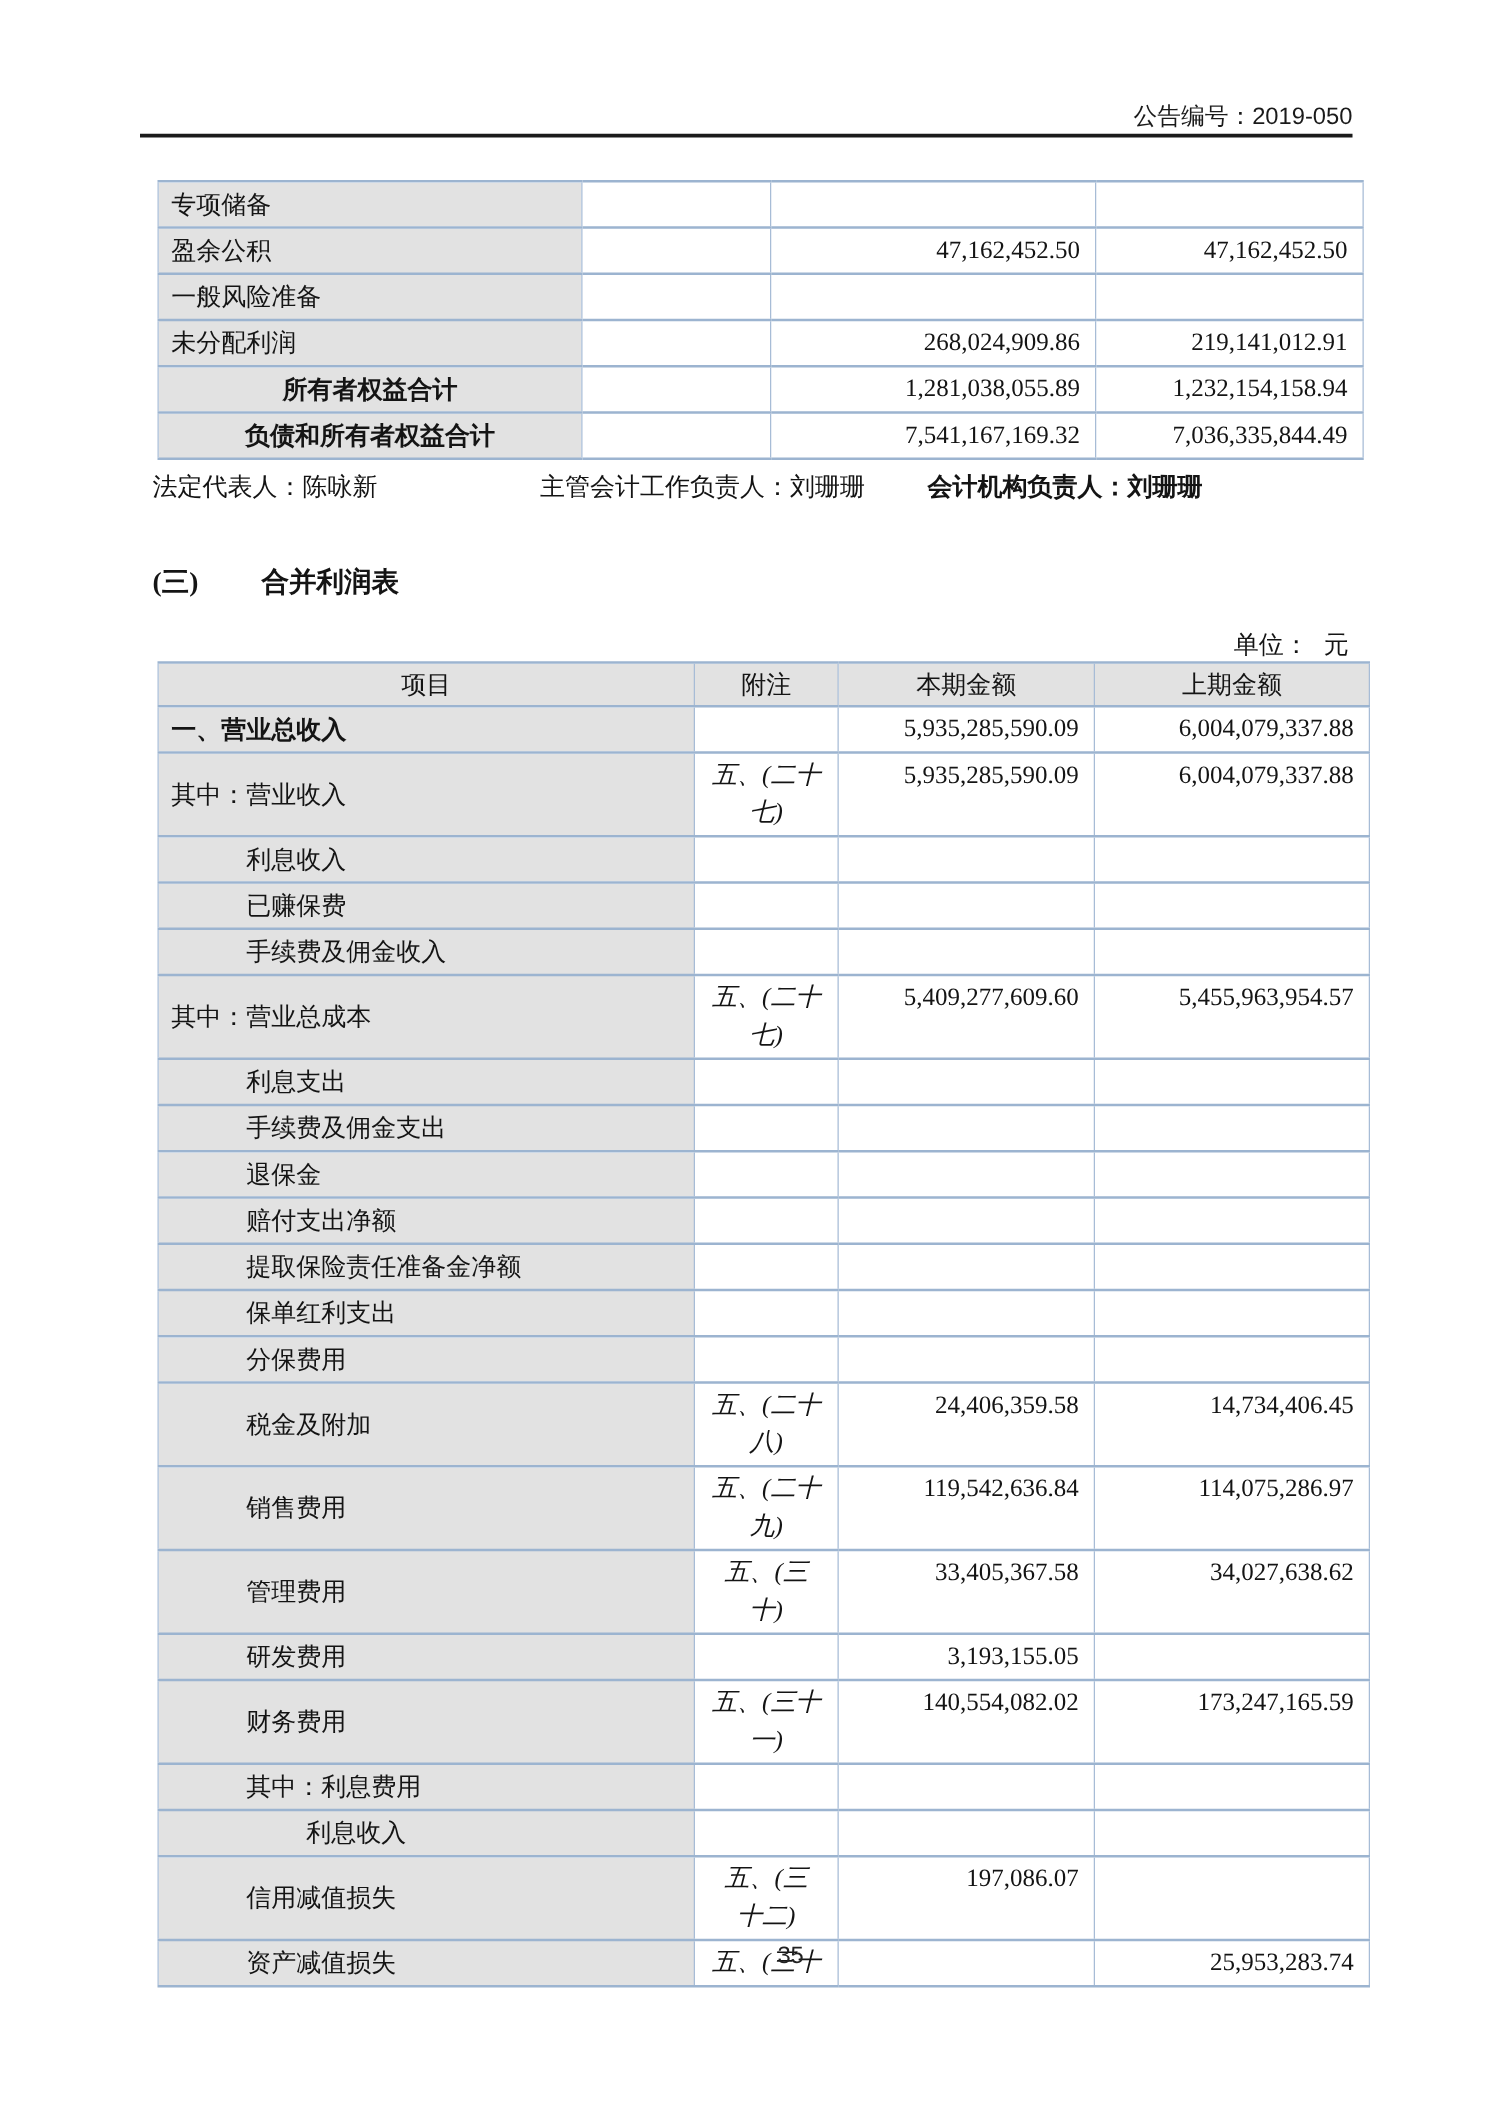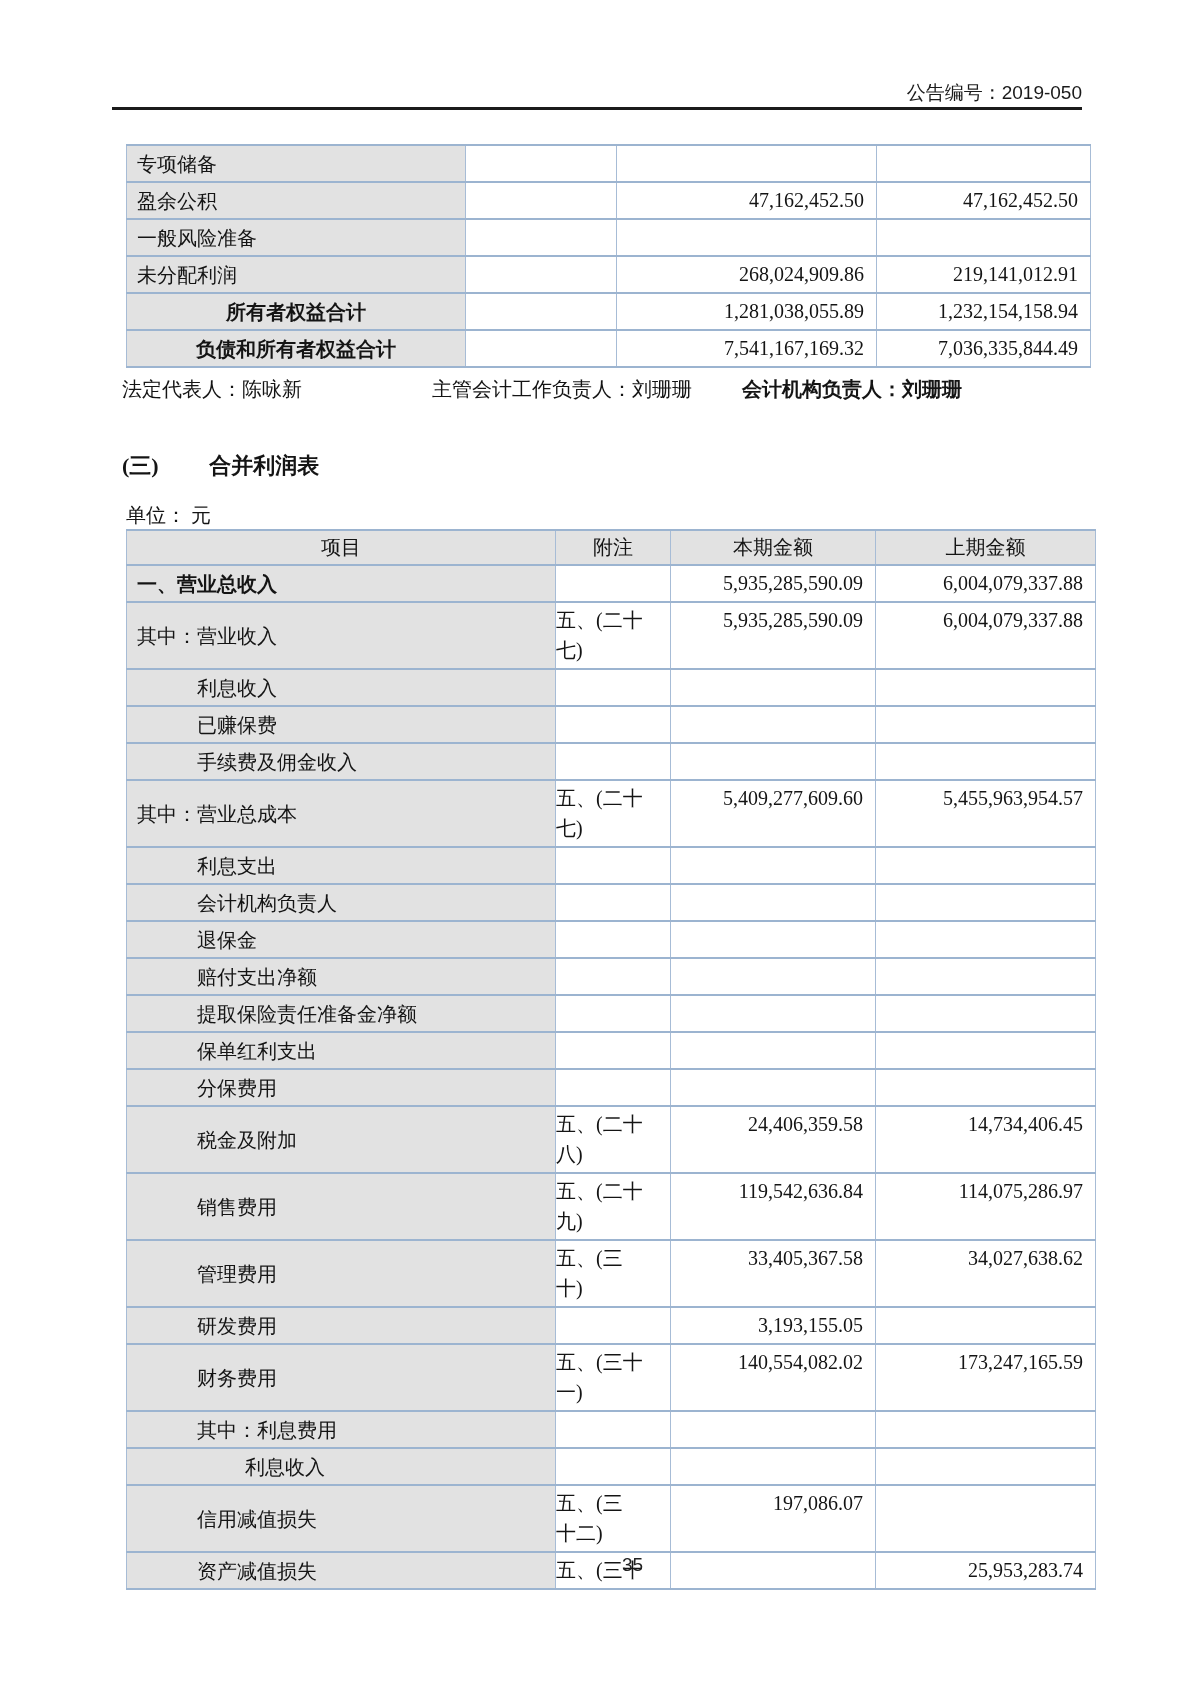--- a/index.html
+++ b/index.html
@@ -27,40 +27,41 @@
   }
   tr.r1 td{height:33px;}
   tr.tall td{height:63px;}
   .c-label{background:#e2e2e2;vertical-align:middle;text-align:left;line-height:22px;}
   .ind0{padding-left:10px;}
   .ind1{padding-left:70px;}
   .ind2{padding-left:118px;}
   .c-label.center{text-align:center;padding-left:0;}
   .bold{font-weight:bold;}
   .c-note{
-    vertical-align:top;line-height:30px;padding-top:2px;
+    text-align:center;vertical-align:top;line-height:30px;padding-top:2px;
     white-space:pre-line;
+    font-style:italic;
   }
   .c-current,.c-previous{
     text-align:right;vertical-align:top;line-height:30px;
     padding:2px 12px 0 0;
     margin-left:32px;
   }
   thead th{background:#e2e2e2;font-weight:normal;text-align:center;vertical-align:middle;height:33px;}
 
   
   .equity-table-wrap{left:126px;top:144px;}
   .signature-row{left:122px;top:376px;width:970px;height:26px;font-size:20px;}
   .sig-1{position:absolute;left:0;}
   .sig-2{position:absolute;left:310px;}
   .sig-3{position:absolute;left:620px;font-weight:bold;}
   .section-heading{left:122px;top:451px;font-size:22px;font-weight:bold;}
   .section-heading .sec-no{display:inline-block;}
   .section-heading .sec-title{display:inline-block;margin-left:45px;}
-  .unit-line{left:126px;top:502px;width:953px;text-align:left;padding-right:16px;font-size:20px;}
+  .unit-line{left:126px;top:502px;width:953px;text-align:right;padding-right:16px;font-size:20px;font-family:Liberation Mono, monospace;}
   .income-table-wrap{left:126px;top:529px;}
   .page-number{
     left:126px;top:1554px;width:969px;text-align:center;text-indent:44px;
     font-family:"Liberation Sans","DejaVu Sans",sans-serif;font-size:19px;color:#222;
   }
 </style>
 </head>
 <body>
 
 <div class="abs doc-header">公告编号：2019-050</div>
@@ -183,21 +184,21 @@
           <td class="c-current">5,409,277,609.60</td>
           <td class="c-previous">5,455,963,954.57</td>
         </tr>
         <tr class="r1">
           <td class="c-label ind1">利息支出</td>
           <td class="c-note"></td>
           <td class="c-current"></td>
           <td class="c-previous"></td>
         </tr>
         <tr class="r1">
-          <td class="c-label ind1">会计机构负责人</td>
+          <td class="c-label ind1">手续费及佣金支出</td>
           <td class="c-note"></td>
           <td class="c-current"></td>
           <td class="c-previous"></td>
         </tr>
         <tr class="r1">
           <td class="c-label ind1">退保金</td>
           <td class="c-note"></td>
           <td class="c-current"></td>
           <td class="c-previous"></td>
         </tr>

